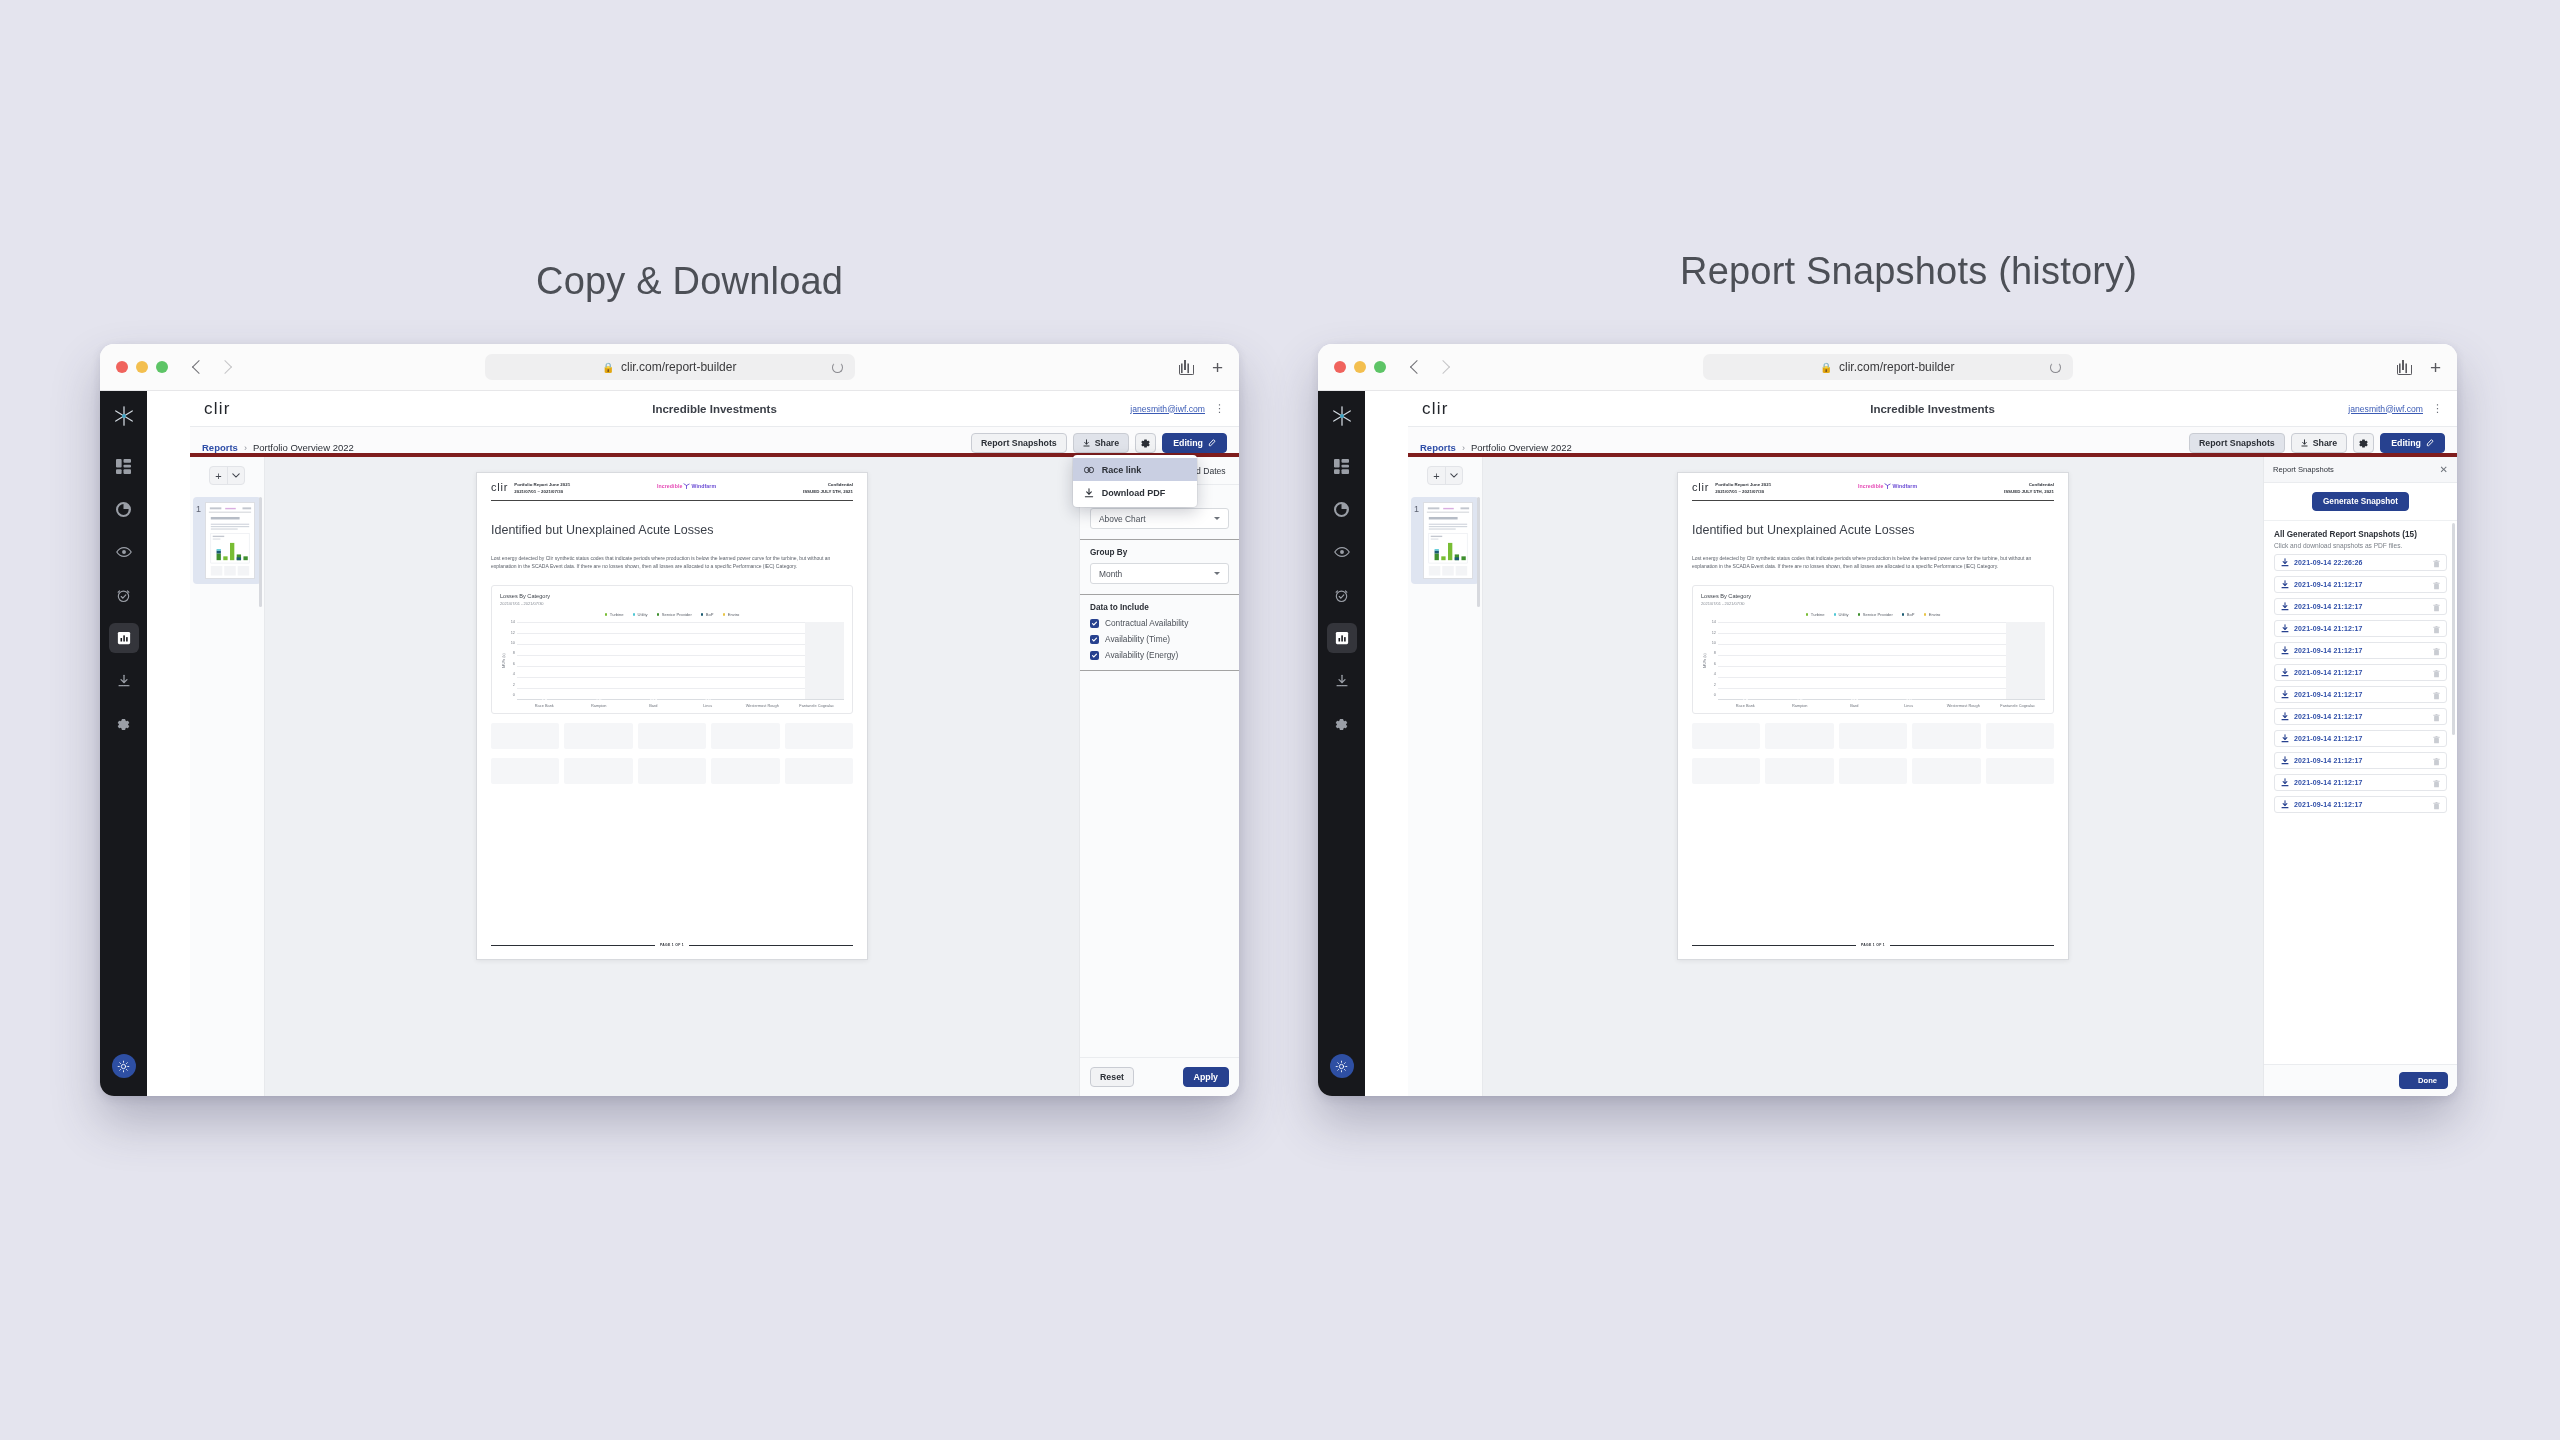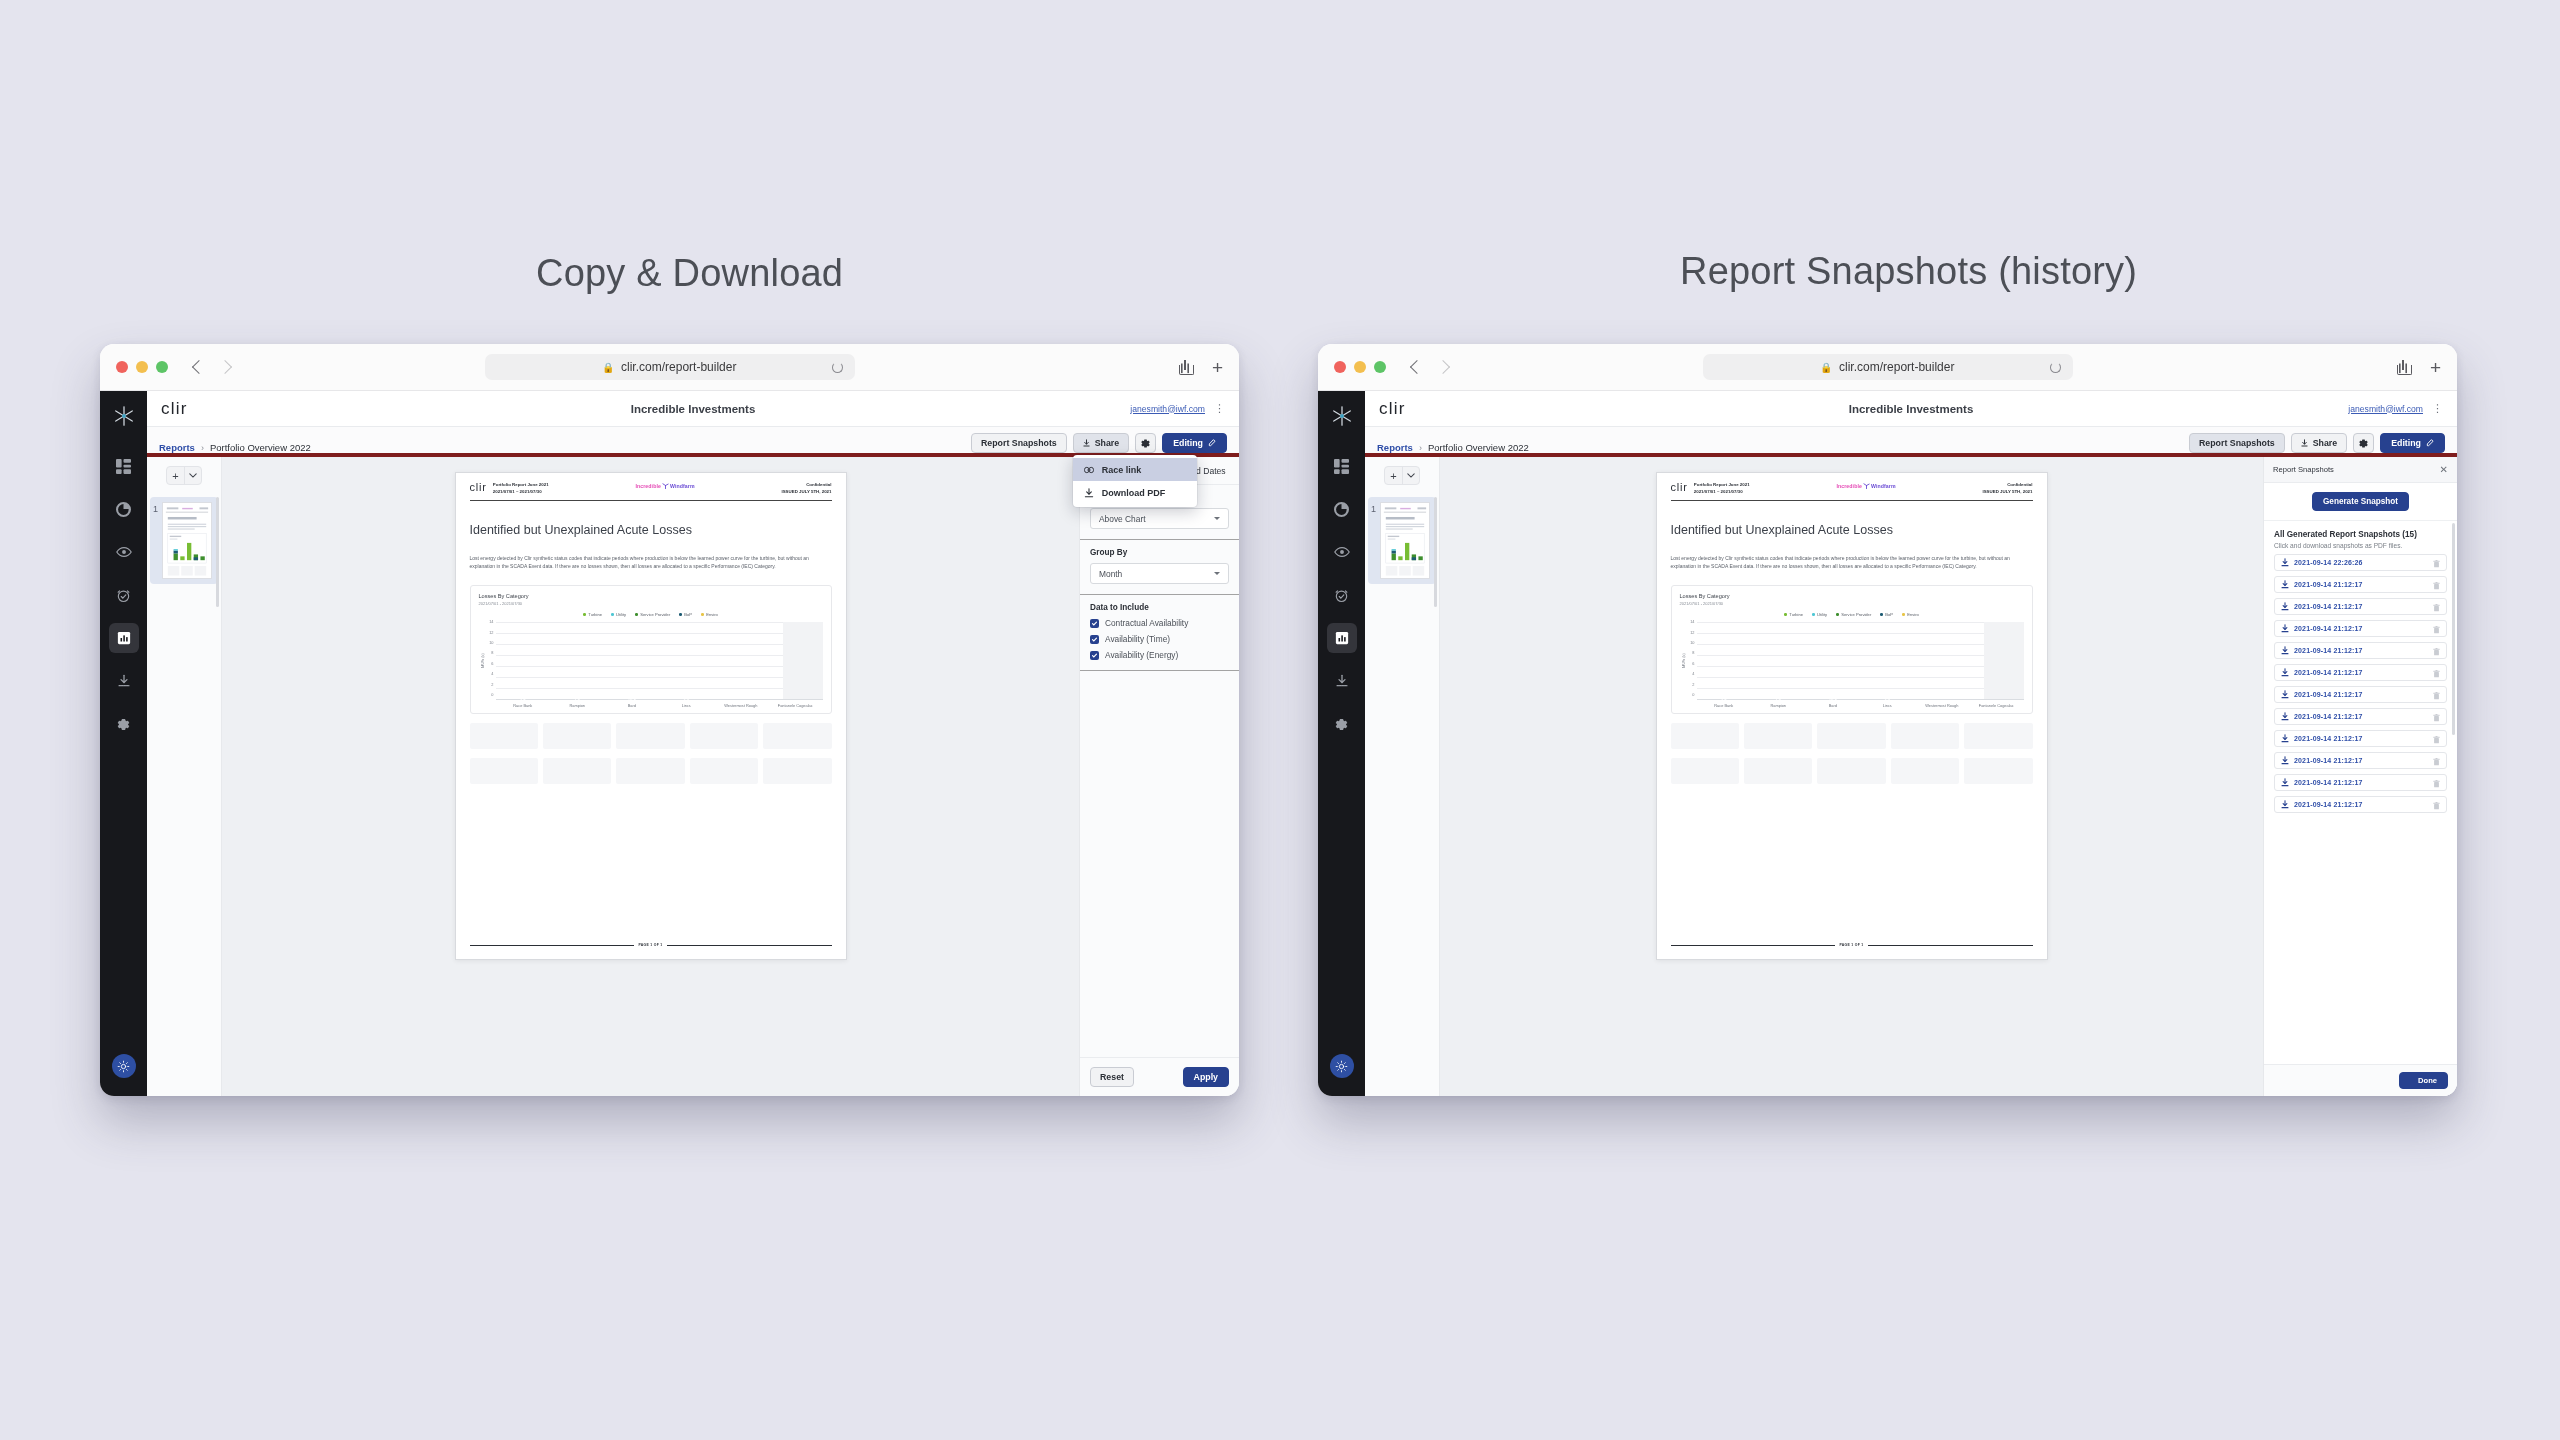--- a/index.html
+++ b/index.html
@@ -13,21 +13,21 @@
 
   
   .caption {
     position: absolute;
     font-size: 38px;
     color: #4c4f56;
     font-weight: 400;
     letter-spacing: .2px;
     white-space: nowrap;
   }
-  #caption-a { left: 536px; top: 252px; }
+  #caption-a { left: 536px; top: 260px; }
   #caption-b { left: 1680px; top: 250px; }
 
   
   .window {
     position: absolute;
     background: #fff;
     border-radius: 14px;
     box-shadow: 0 26px 48px rgba(60,60,90,.30), 0 3px 10px rgba(60,60,90,.14);
     overflow: hidden;
     display: flex;
@@ -83,21 +83,21 @@
     border: 1.4px solid #5a5a5f; border-top: none; border-radius: 0 0 2px 2px;
   }
   .ico-share::after {
     content: ""; position: absolute; left: 5.3px; top: 0; width: 1.5px; height: 10px;
     background: #5a5a5f;
     box-shadow: -3.2px 3.3px 0 -0.2px #5a5a5f, 3.2px 3.3px 0 -0.2px #5a5a5f;
   }
   .ico-plus { font-size: 19px; line-height: 1; color: #5a5a5f; font-weight: 300; }
 
   
-  .app { flex: 1; display: flex; min-height: 0; }
+  .app { flex: 1; display: flex; min-height: 0; gap: 43px; }
 
   
   .rail {
     width: 47px; background: #17181c;
     display: flex; flex-direction: column; align-items: center;
     padding-top: 14px; flex: none;
   }
   .rail-logo { margin-bottom: 20px; }
   .rail-icon {
     width: 30px; height: 30px; margin-bottom: 13px;

